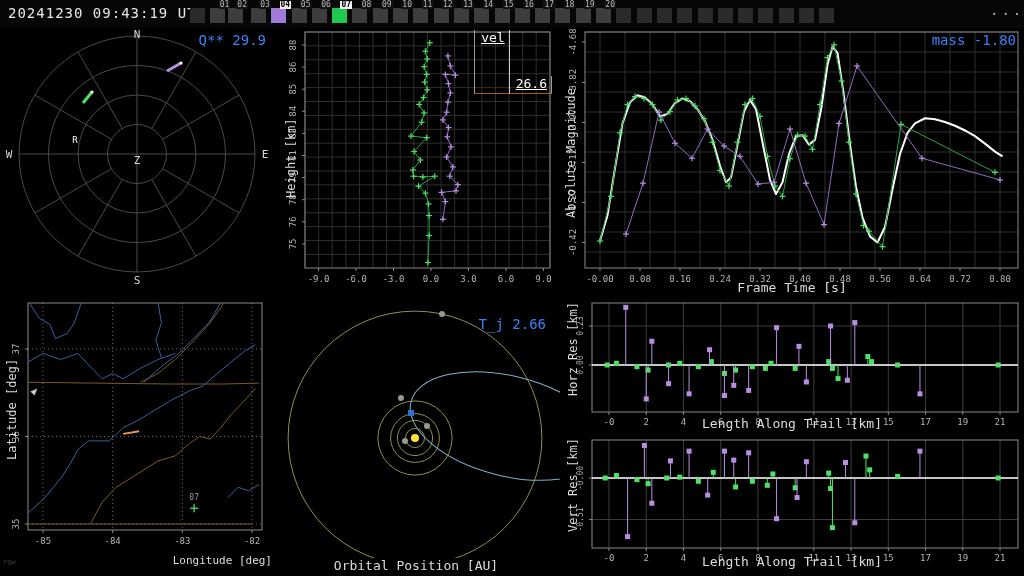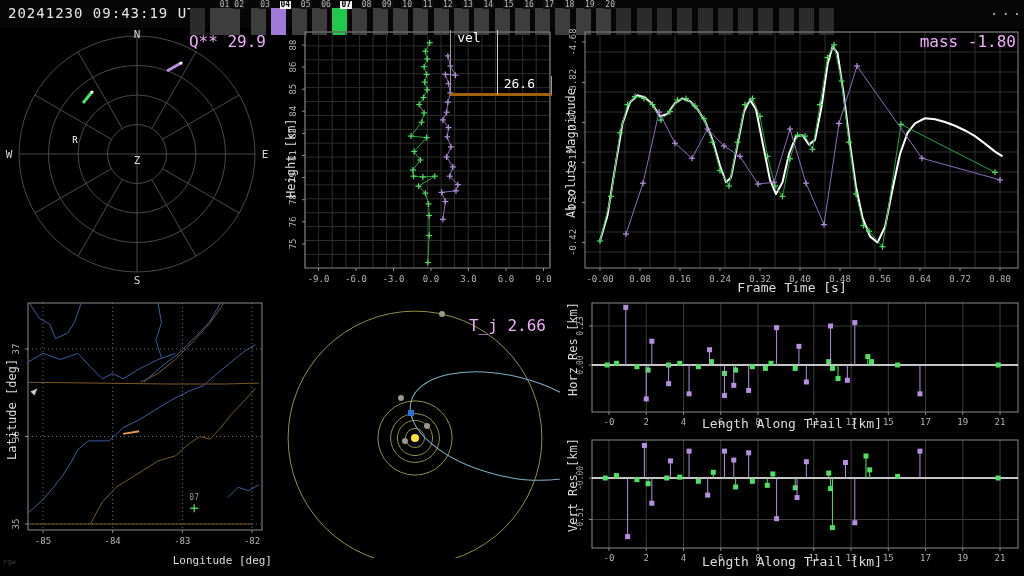--- a/index.html
+++ b/index.html
@@ -2,49 +2,49 @@
 <html><head>
 <meta charset="utf-8">
 <style>
   html,body{margin:0;padding:0;background:#000;}
   #stage{position:relative;width:1024px;height:576px;background:#000;overflow:hidden;
          font-family:"DejaVu Sans Mono","Liberation Mono",monospace;color:#ccc;}
   .abs{position:absolute;}
   #topbar{left:0;top:0;width:1024px;height:28px;background:#060606;}
   #timestamp{left:8px;top:5px;font-size:14px;color:#e8e8e8;letter-spacing:1px;white-space:pre;}
   #overflow-menu{left:990px;top:2px;font-size:14px;color:#b0b0b0;letter-spacing:3px;cursor:default;}
-  .stn{position:absolute;top:8px;width:15px;height:27px;}
+  .stn{position:absolute;top:8px;width:15px;height:15px;}
   .stn .chip{position:absolute;right:-5px;top:-7px;font-size:8px;line-height:8px;padding:0 1px;
              color:#b8b8b8;background:#111;}
   .stn.hl .chip{color:#000;background:#f2f2f2;font-weight:bold;}
   .panel{position:absolute;}
-  .stat{position:absolute;font-size:16px;color:#f0abfc;white-space:pre;}
+  .stat{position:absolute;font-size:14px;color:#3b82f6;white-space:pre;}
   .axlabel{position:absolute;font-size:12px;color:#dcdcdc;white-space:nowrap;}
   .rot{transform:rotate(-90deg);transform-origin:left top;}
   .ptitle{position:absolute;font-size:12px;color:#dcdcdc;text-align:center;white-space:nowrap;}
   .velbox{position:absolute;display:flex;font-size:13px;color:#fff;}
-  .velbox span{padding:0 16px 2px 6px;border-bottom:3px solid #a16207;}
+  .velbox span{padding:0 4px 2px 6px;border-bottom:1px solid #a16207;text-decoration:underline;}
   .velbox span:first-child{border-left:1px solid #9a9a9a;border-right:1px solid #cfcfcf;}
   .velbox span:last-child{border-right:1px solid #9a9a9a;margin-top:46px;}
   #watermark{left:3px;top:558px;font-size:7px;color:#3c3c3c;}
   svg{position:absolute;left:0;top:0;}
 </style>
 </head>
 <body>
 
 <div id="stage">
 
   <div id="topbar" class="abs">
     <div id="timestamp" class="abs">20241230 09:43:19 UTC</div>
     <div id="stations">
         <div class="stn" style="left: 190px; background: rgb(43, 43, 43);"></div>
         <div class="stn" style="left: 210.3px; background: rgb(61, 61, 61);">
           <span class="chip">01</span>
         </div>
-        <div class="stn" style="left: 219px; background: rgb(61, 61, 61); padding-left: 6px;">
+        <div class="stn" style="left: 228px; background: rgb(61, 61, 61);">
           <span class="chip">02</span>
         </div>
         <div class="stn" style="left: 250.9px; background: rgb(61, 61, 61);">
           <span class="chip">03</span>
         </div>
         <div class="stn hl" style="left: 271.2px; background: rgb(160, 122, 216);">
           <span class="chip">04</span>
         </div>
         <div class="stn" style="left: 291.5px; background: rgb(61, 61, 61);">
           <span class="chip">05</span>
@@ -581,20 +581,21 @@
           <ellipse cx="236" cy="126" rx="100" ry="50" fill="none" stroke="#7fb2c9" transform="rotate(14 236 126)"></ellipse>
           <circle cx="133" cy="141" r="3" fill="#9a9a8a"></circle>
           <circle cx="155" cy="126" r="3" fill="#9a9a8a"></circle>
           <circle cx="129" cy="98" r="3" fill="#9a9a8a"></circle>
           <circle cx="170" cy="14" r="3" fill="#9a9a8a"></circle>
           <rect x="136" y="110" width="6" height="6" fill="#2f6fd0"></rect>
           <circle cx="143" cy="138" r="4" fill="#ffe135"></circle>
         </g>
       </svg>
     <div class="stat" style="right:14px;top:16px;"><span>T_j</span> <span>2.66</span></div>
+    <div class="ptitle" style="left:0;width:288px;top:258px;font-size:13px;">Orbital Position [AU]</div>
   </div>
 
   <div class="panel" style="left:560px;top:300px;width:464px;height:276px;">
     <svg id="svg-res" width="464" height="276">
         <line x1="49" y1="3" x2="49" y2="112" stroke="#3c3c3c" stroke-width="1"></line>
         <line x1="86.24000000000001" y1="3" x2="86.24000000000001" y2="112" stroke="#3c3c3c" stroke-width="1"></line>
         <line x1="123.48" y1="3" x2="123.48" y2="112" stroke="#3c3c3c" stroke-width="1"></line>
         <line x1="160.72" y1="3" x2="160.72" y2="112" stroke="#3c3c3c" stroke-width="1"></line>
         <line x1="197.96" y1="3" x2="197.96" y2="112" stroke="#3c3c3c" stroke-width="1"></line>
         <line x1="253.82000000000002" y1="3" x2="253.82000000000002" y2="112" stroke="#3c3c3c" stroke-width="1"></line>

